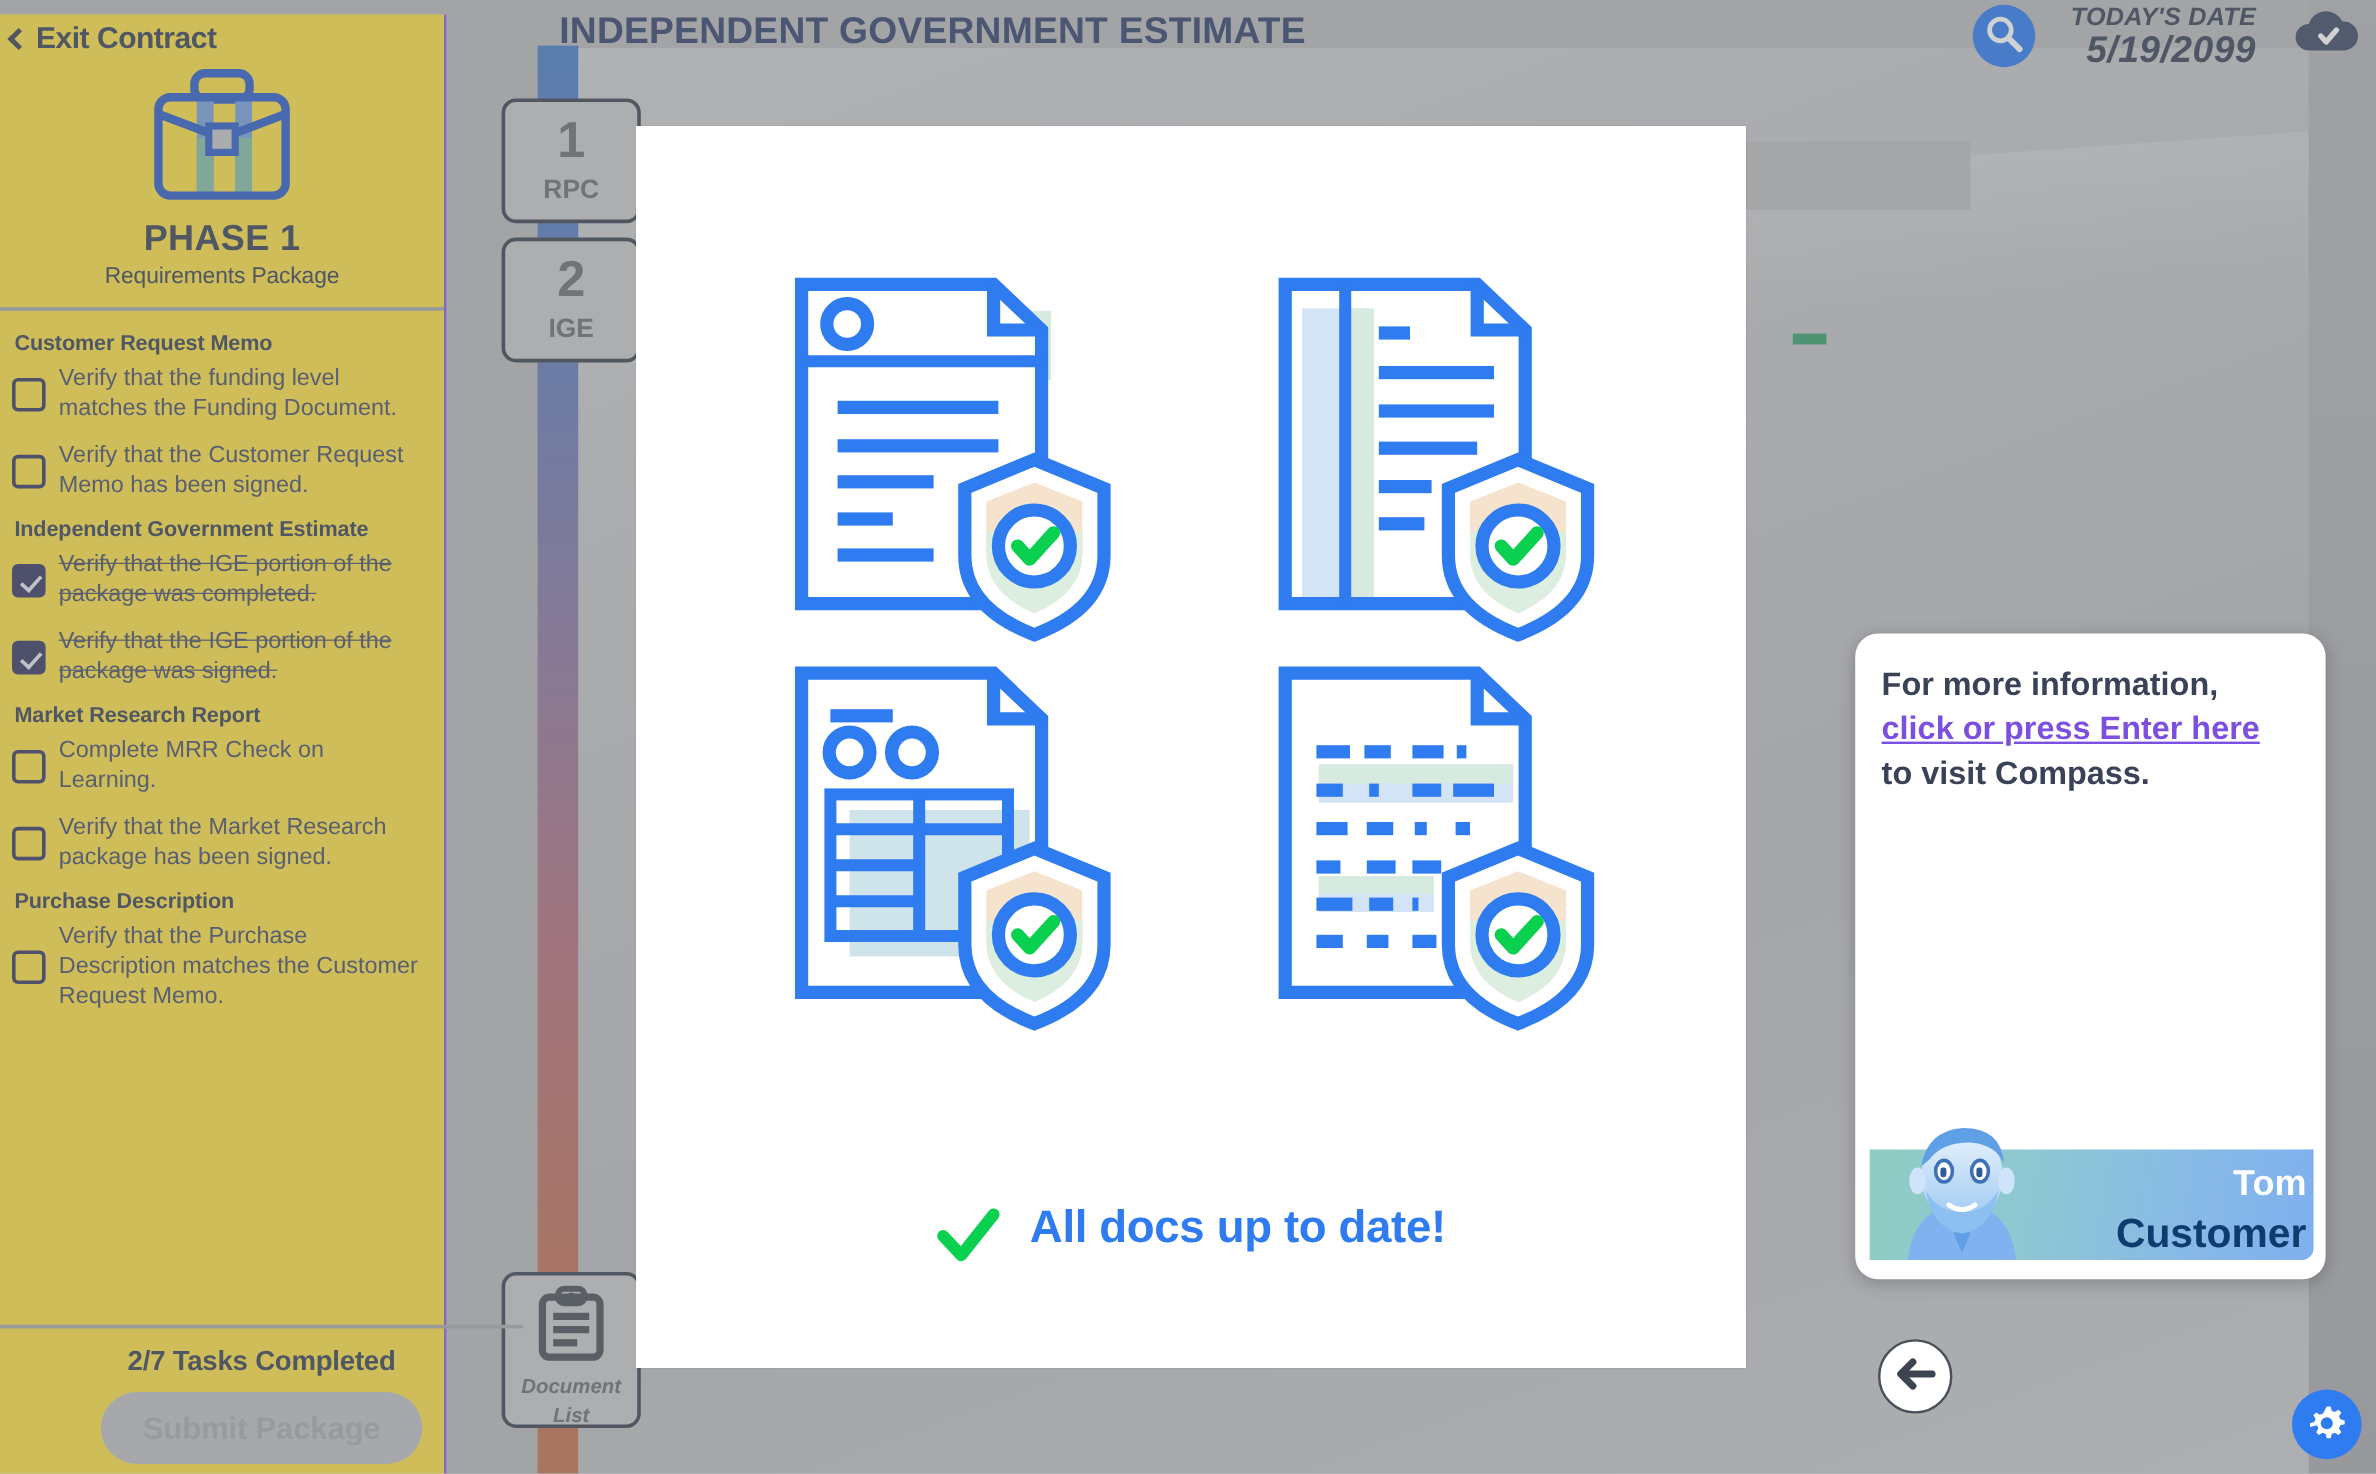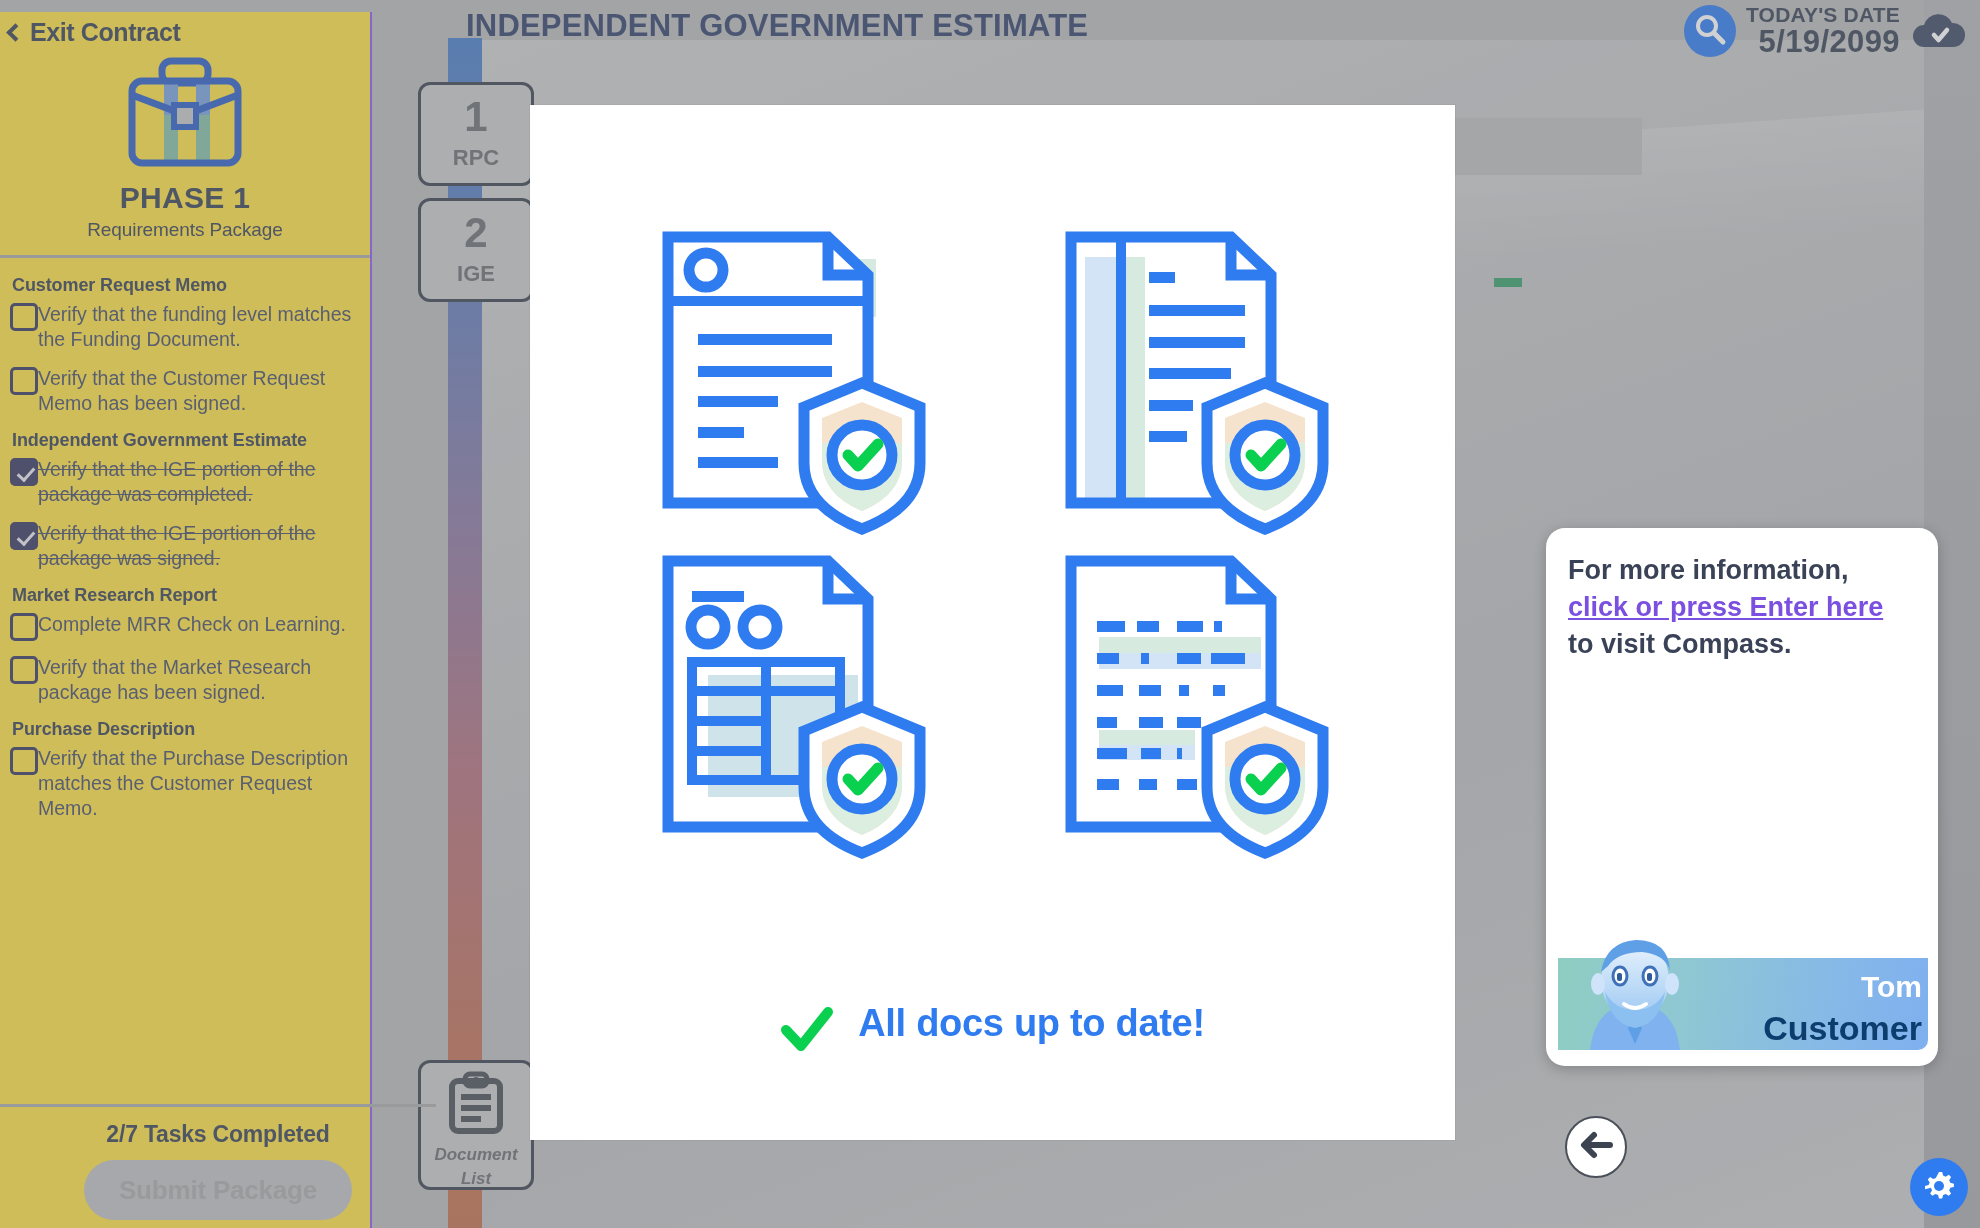--- a/index.html
+++ b/index.html
@@ -51,21 +51,21 @@
   }
   .sidebar-divider {
     height: 3px; background: #a9abad; margin-top: 14px;
   }
   .checklist { padding: 10px 14px 0 10px; }
   .group-title {
     color: #3a4257; font-weight: bold; font-size: 18px;
     margin: 7px 0 6px 2px; letter-spacing: -0.1px;
   }
   .task-row {
-    display: flex; margin-bottom: 14px; align-items: flex-start;
+    display: flex; gap: 11px; margin-bottom: 14px; align-items: center;
   }
   .checkbox {
     flex: 0 0 auto;
     width: 28px; height: 28px; border-radius: 5px;
     border: 3px solid #3a3b63; background: transparent;
     margin-top: 1px;
     position: relative;
   }
   .checkbox.checked { background: #3a3b63; border-color: #3a3b63; }
   .checkbox.checked::after {
@@ -100,21 +100,21 @@
   }
 
   
   .main-title {
     position: absolute; left: 466px; top: 8px;
     color: #33436e; font-weight: bold; font-size: 31px;
     letter-spacing: 0.2px;
   }
   .header-right {
     position: absolute; right: 12px; top: 4px;
-    display: flex; align-items: center; gap: 10px;
+    display: flex; align-items: flex-start; gap: 30px; font-style: italic;
   }
   .search-circle {
     width: 52px; height: 52px; border-radius: 50%;
     background: #2f7bf0; display: flex; align-items: center; justify-content: center;
   }
   .date-block { text-align: right; color: #3a4257; line-height: 1.05; }
   .date-label { font-size: 21px; font-weight: bold; letter-spacing: 0.2px; }
   .date-value { font-size: 31px; font-weight: bold; letter-spacing: 0.4px; }
   .cloud-icon { width: 58px; height: 44px; }
 

